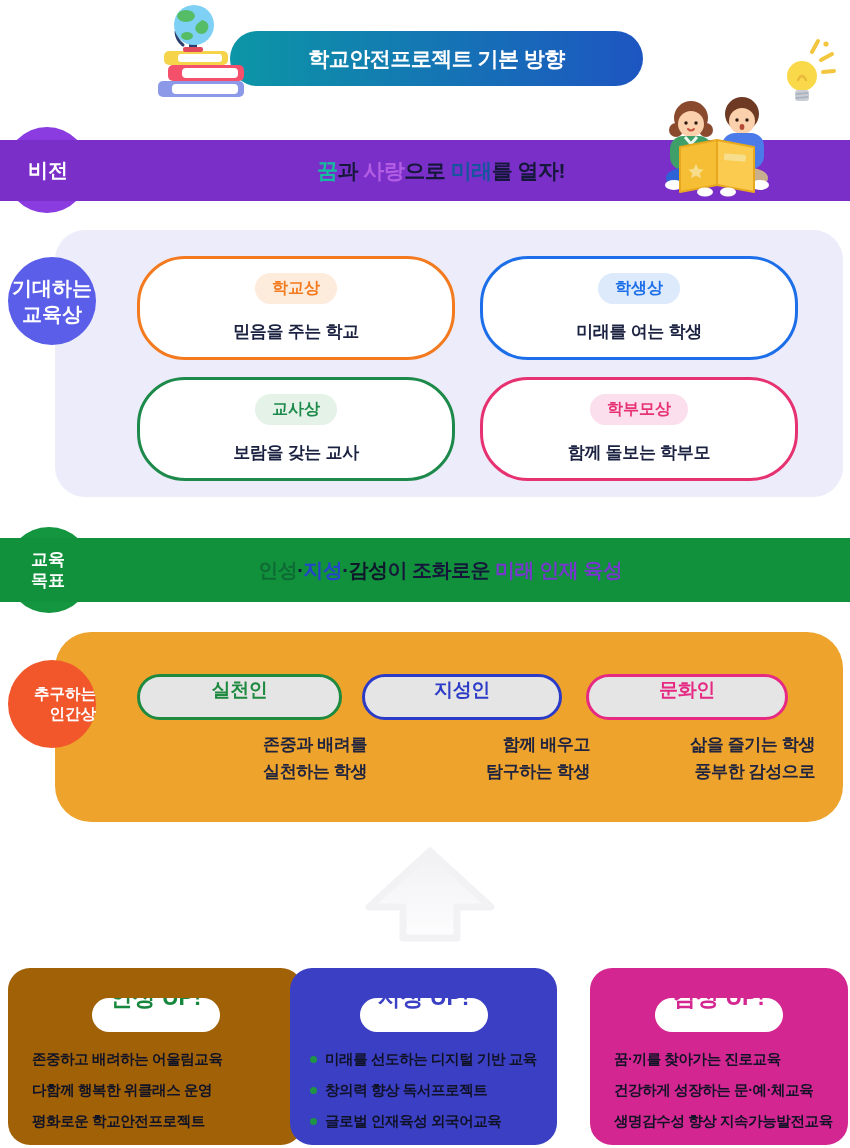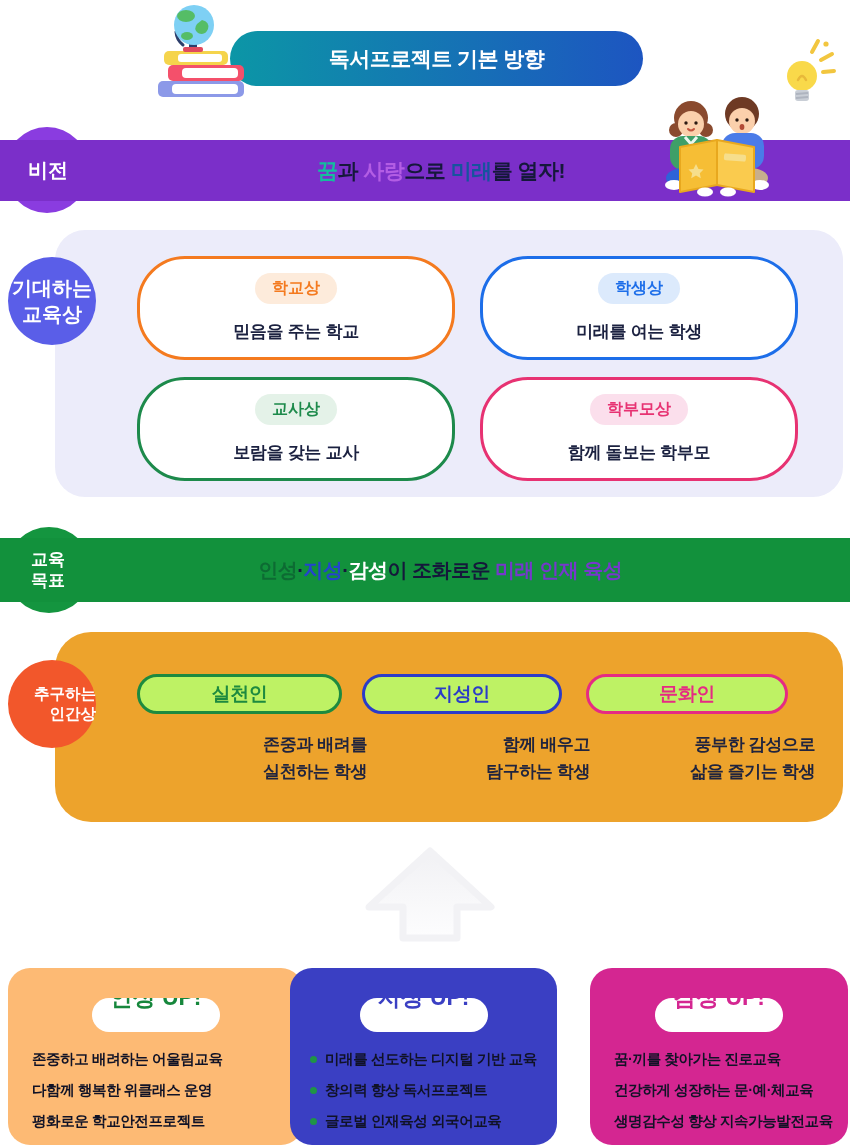--- a/index.html
+++ b/index.html
@@ -30,21 +30,21 @@
     display:flex; flex-direction:column; align-items:center; justify-content:center;
     color:#fff; font-weight:800; line-height:1.25; text-align:center; }
   .vision-band .band-label { font-size:20px; }
   .headline { font-size:21px; font-weight:800; letter-spacing:-0.5px; white-space:pre; }
   .sg-teal   { color:#14BD9E; }
   .sg-dark   { color:#15183B; }
   .sg-orchid { color:#B35DE4; }
   .sg-blue   { color:#15549E; }
   .sg-dgreen { color:#0D6B33; }
   .sg-royal  { color:#2443CF; }
-  .sg-pink   { color:#ffffff; }
+  .sg-pink   { color:#0f172a; }
   .sg-purple { color:#7638CC; }
 
   
   .exp-wrap { left:55px; top:230px; width:788px; height:267px; border-radius:30px;
     background:#ECECFA; z-index:0; }
   .exp-circle { left:8px; top:257px; width:88px; height:88px; border-radius:50%;
     background:#5A5EE8; z-index:3; display:flex; flex-direction:column;
     align-items:center; justify-content:center; color:#fff; font-size:20px;
     font-weight:800; line-height:1.3; text-align:center; }
   .exp-card { position:absolute; width:318px; height:104px; background:#fff;
@@ -67,41 +67,41 @@
   .goal-band .band-label { font-size:17px; }
   .goal-band .headline { font-size:20px; }
 
   
   .pur-wrap { left:55px; top:632px; width:788px; height:190px; border-radius:36px;
     background:#EDA32C; z-index:0; }
   .pur-circle { left:8px; top:660px; width:88px; height:88px; border-radius:50%;
     background:#F2572B; z-index:3; display:flex; flex-direction:column;
     align-items:flex-end; justify-content:center; color:#fff; font-size:15.5px;
     font-weight:800; line-height:1.3; text-align:center; }
-  .pur-pill { position:absolute; height:40px; background:#bef264; border:3px solid;
-    border-radius:999px; z-index:1; display:flex; align-items:center;
+  .pur-pill { position:absolute; height:46px; background:#e5e5e5; border:3px solid;
+    border-radius:999px; z-index:1; display:flex; align-items:flex-start;
     justify-content:center; font-size:19px; font-weight:800; letter-spacing:-0.3px; }
   .pp-green { border-color:#1D8A3F; color:#1D8A3F; }
   .pp-blue  { border-color:#2B3BC8; color:#2B3BC8; }
   .pp-pink  { border-color:#E62A83; color:#E62A83; }
   #pur-pill-0 { left:137px; top:674px; width:205px; }
   #pur-pill-1 { left:362px; top:674px; width:200px; }
   #pur-pill-2 { left:586px; top:674px; width:202px; }
   .pur-desc { position:absolute; top:731px; text-align:right; font-size:17px;
     font-weight:800; color:#20243E; line-height:27px; z-index:1; letter-spacing:-0.4px; }
   #pur-desc-0 { left:112px; width:255px; }
   #pur-desc-1 { left:334px; width:256px; }
   #pur-desc-2 { left:559px; width:256px; }
 
   
   .up-arrow { left:361px; top:846px; width:138px; height:98px; }
 
   
   .prog-card { position:absolute; top:968px; height:177px; border-radius:22px; }
-  .prog-green { left:8px;   width:295px; background:#fdba74; }
+  .prog-green { left:8px;   width:295px; background:#a16207; }
   .prog-blue  { left:290px; width:267px; background:#3A3FC3; }
   .prog-pinkc { left:590px; width:258px; background:#D42691; }
   .up-badge { position:absolute; top:30px; left:50%; transform:translateX(-50%);
     height:34px; min-width:120px; padding:0 18px; background:#fff;
     border-radius:999px; overflow:hidden; display:flex; justify-content:center; }
   .up-badge > span { display:block; font-size:23px; font-weight:800;
     line-height:34px; margin-top:-18px; white-space:nowrap; }
   .prog-green .up-badge > span { color:#16873C; }
   .prog-blue  .up-badge > span { color:#3A3FC3; }
   .prog-pinkc .up-badge > span { color:#D42691; }
@@ -111,21 +111,21 @@
   .prog-item { display:flex; align-items:center; gap:8px; font-size:14.5px;
     font-weight:800; color:#101226; white-space:nowrap; letter-spacing:-0.4px; }
   .dot { width:7px; height:7px; border-radius:50%; background:#1F9447; flex:none; }
 </style>
 </head>
 <body>
 
 <div id="page">
 
   <div class="abs banner">
-    <div class="banner-title">독서프로젝트 기본 방향</div>
+    <div class="banner-title">학교안전프로젝트 기본 방향</div>
   </div>
 
   <svg class="abs books-illu" viewBox="0 0 102 97">
     <rect x="2" y="79" width="86" height="16" rx="5" fill="#8C99E8"></rect>
     <rect x="16" y="82" width="66" height="10" rx="4" fill="#ffffff"></rect>
     <rect x="12" y="63" width="76" height="16" rx="5" fill="#F4506B"></rect>
     <rect x="26" y="66" width="56" height="10" rx="4" fill="#ffffff"></rect>
     <rect x="8" y="49" width="64" height="14" rx="5" fill="#F5D44C"></rect>
     <rect x="22" y="52" width="44" height="8" rx="3" fill="#ffffff"></rect>
     <path d="M20,30 a18,18 0 0 0 7,13" fill="none" stroke="#2C3E6B" stroke-width="3" stroke-linecap="round"></path>
@@ -240,22 +240,22 @@
 
   <div id="pur-desc-0" class="pur-desc">
     <div>존중과 배려를</div>
     <div>실천하는 학생</div>
   </div>
   <div id="pur-desc-1" class="pur-desc">
     <div>함께 배우고</div>
     <div>탐구하는 학생</div>
   </div>
   <div id="pur-desc-2" class="pur-desc">
+    <div>삶을 즐기는 학생</div>
     <div>풍부한 감성으로</div>
-    <div>삶을 즐기는 학생</div>
   </div>
 
   <svg class="abs up-arrow" viewBox="0 0 138 98">
     <defs>
       <linearGradient id="arrowGrad" x1="0" y1="0" x2="0" y2="1">
         <stop offset="0" stop-color="#F1F1F4"></stop>
         <stop offset="1" stop-color="#FDFDFE"></stop>
       </linearGradient>
     </defs>
     <path d="M69,5 L130,61 L96,61 L96,92 L42,92 L42,61 L8,61 Z" fill="url(#arrowGrad)" stroke="#F2F2F5" stroke-width="7" stroke-linejoin="round"></path>

